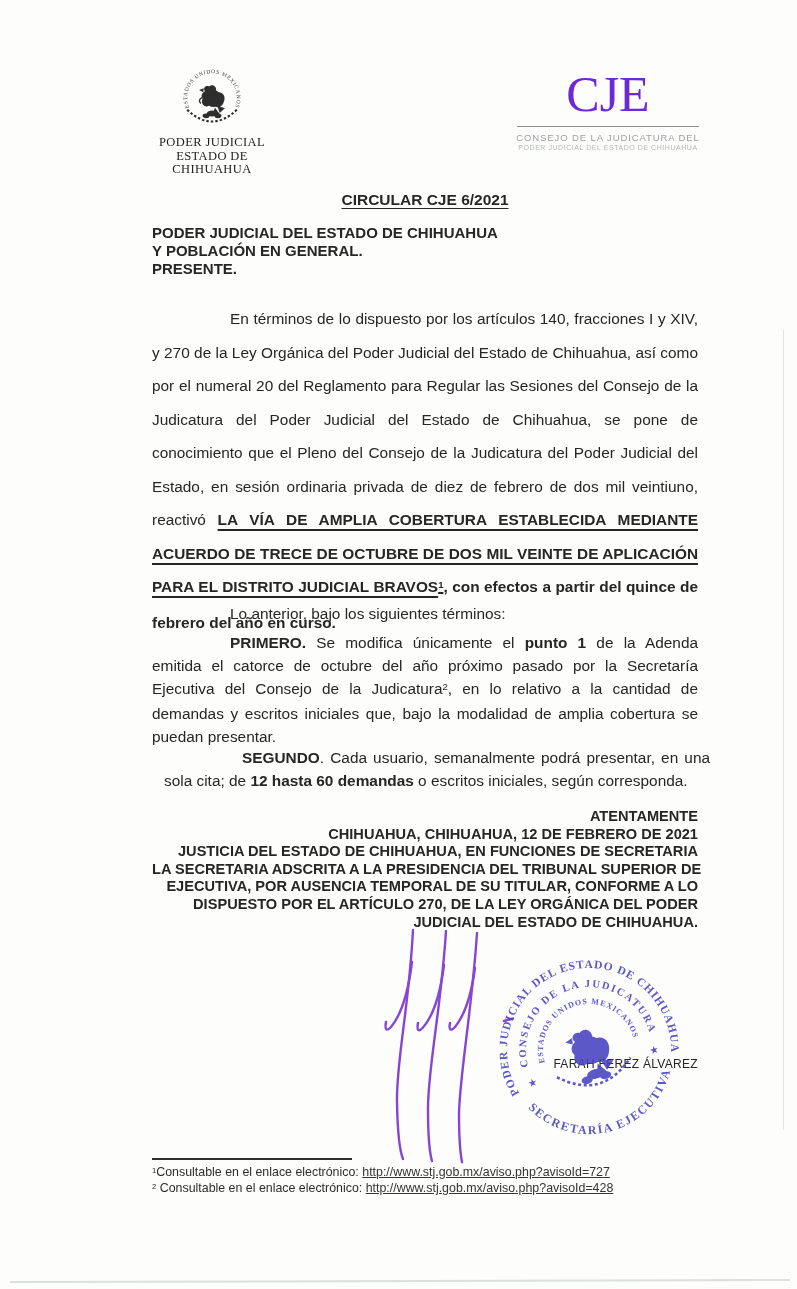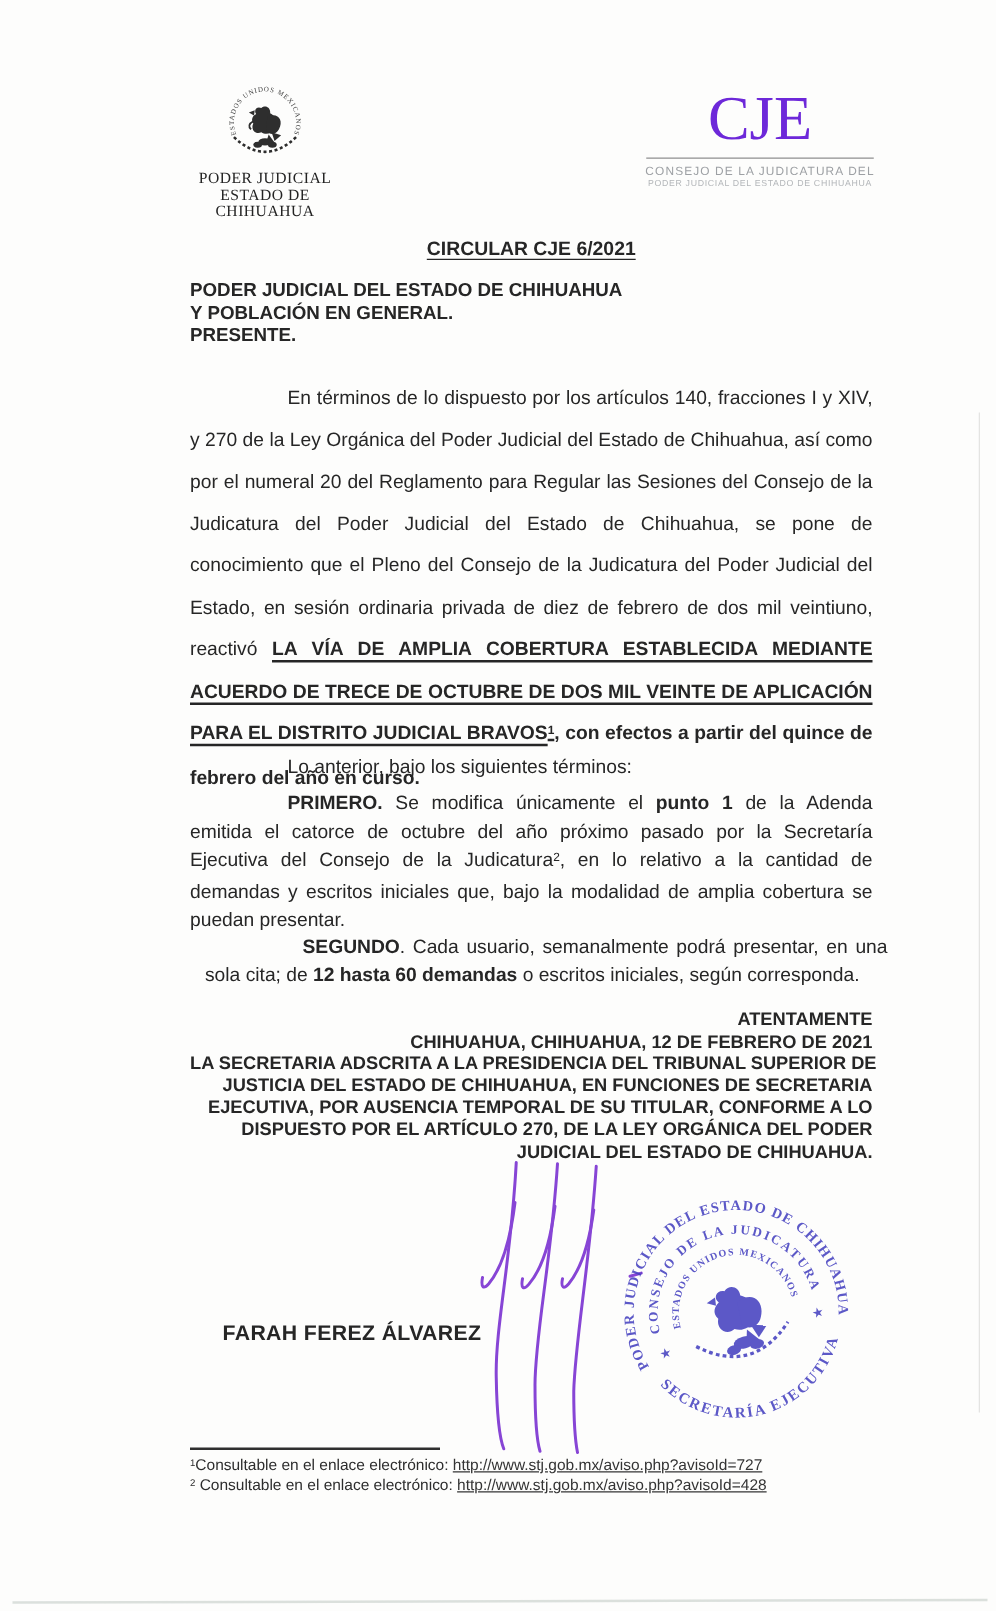--- a/index.html
+++ b/index.html
@@ -30,21 +30,21 @@
   .p4{top:747px;line-height:22.9px;margin-left:12px;}
   .p5{top:813px;line-height:23px;}
   .b{font-weight:bold;}
   .bu{font-weight:bold;text-decoration:underline;text-underline-offset:3.5px;text-decoration-thickness:1.6px;}
   .sup{font-size:62%;position:relative;top:-.45em;}
   
   .closing{position:absolute;left:152px;top:808px;width:546px;text-align:right;
     font-weight:bold;font-size:14.6px;line-height:17.6px;}
   .closing div{white-space:nowrap;}
   .signer{position:absolute;left:152px;top:1057px;width:546px;padding-left:26px;box-sizing:border-box;
-    text-align:left;font-weight:bold;font-size:17px;letter-spacing:.3px;}
+    text-align:right;font-weight:normal;font-size:12px;letter-spacing:.3px;}
   
   .overlay{position:absolute;left:0;top:0;pointer-events:none;}
   
   .footnotes{position:absolute;left:152px;top:1158px;width:560px;font-size:12.4px;line-height:14.4px;color:#2d2d2d;}
   .fn-rule{width:200px;border-top:2px solid #2f2f2f;margin-bottom:5px;}
   .fn-link{text-decoration:underline;color:#343434;}
   .fn-sup{font-size:62%;position:relative;top:-.45em;}
   
   .right-edge{position:absolute;left:783px;top:330px;width:1px;height:800px;background:#e4e4e2;}
   .bottom-edge{position:absolute;left:10px;top:1280px;width:780px;height:2px;background:#cfd6d2;opacity:.75;transform:rotate(-.15deg);}
@@ -97,22 +97,22 @@
   </div>
 
   <p class="p p1 indent"><span>En términos de lo dispuesto por los artículos 140, fracciones I y XIV, y 270 de la Ley Orgánica del Poder Judicial del Estado de Chihuahua, así como por el numeral 20 del Reglamento para Regular las Sesiones del Consejo de la Judicatura del Poder Judicial del Estado de Chihuahua, se pone de conocimiento que el Pleno del Consejo de la Judicatura del Poder Judicial del Estado, en sesión ordinaria privada de diez de febrero de dos mil veintiuno, reactivó </span><span class="bu">LA VÍA DE AMPLIA COBERTURA ESTABLECIDA MEDIANTE ACUERDO DE TRECE DE OCTUBRE DE DOS MIL VEINTE DE APLICACIÓN PARA EL DISTRITO JUDICIAL BRAVOS</span><span class="bu sup">1</span><span class="b">, con efectos a partir del quince de febrero del año en curso.</span></p>
   <p class="p p2 indent">Lo anterior, bajo los siguientes términos:</p>
   <p class="p p3 indent"><span class="b">PRIMERO.</span><span> Se modifica únicamente el </span><span class="b">punto 1</span><span> de la Adenda emitida el catorce de octubre del año próximo pasado por la Secretaría Ejecutiva del Consejo de la Judicatura</span><span class="sup">2</span><span>, en lo relativo a la cantidad de demandas y escritos iniciales que, bajo la modalidad de amplia cobertura se puedan presentar.</span></p>
   <p class="p p4 indent"><span class="b">SEGUNDO</span><span>. Cada usuario, semanalmente podrá presentar, en una sola cita; de </span><span class="b">12 hasta 60 demandas</span><span> o escritos iniciales, según corresponda.</span></p>
 
   <div class="closing">
     <div>ATENTAMENTE</div>
     <div>CHIHUAHUA, CHIHUAHUA, 12 DE FEBRERO DE 2021</div>
+    <div>JUSTICIA DEL ESTADO DE CHIHUAHUA, EN FUNCIONES DE SECRETARIA</div>
     <div>LA SECRETARIA ADSCRITA A LA PRESIDENCIA DEL TRIBUNAL SUPERIOR DE</div>
-    <div>JUSTICIA DEL ESTADO DE CHIHUAHUA, EN FUNCIONES DE SECRETARIA</div>
     <div>EJECUTIVA, POR AUSENCIA TEMPORAL DE SU TITULAR, CONFORME A LO</div>
     <div>DISPUESTO POR EL ARTÍCULO 270, DE LA LEY ORGÁNICA DEL PODER</div>
     <div>JUDICIAL DEL ESTADO DE CHIHUAHUA.</div>
   </div>
 
   <div class="signer">FARAH FEREZ ÁLVAREZ</div>
 
   <svg class="overlay" width="797" height="1289" viewBox="0 0 797 1289">
 
     <g fill="none" stroke-width="2.4" stroke-linecap="round" opacity="0.92" stroke="#7d36d2">

